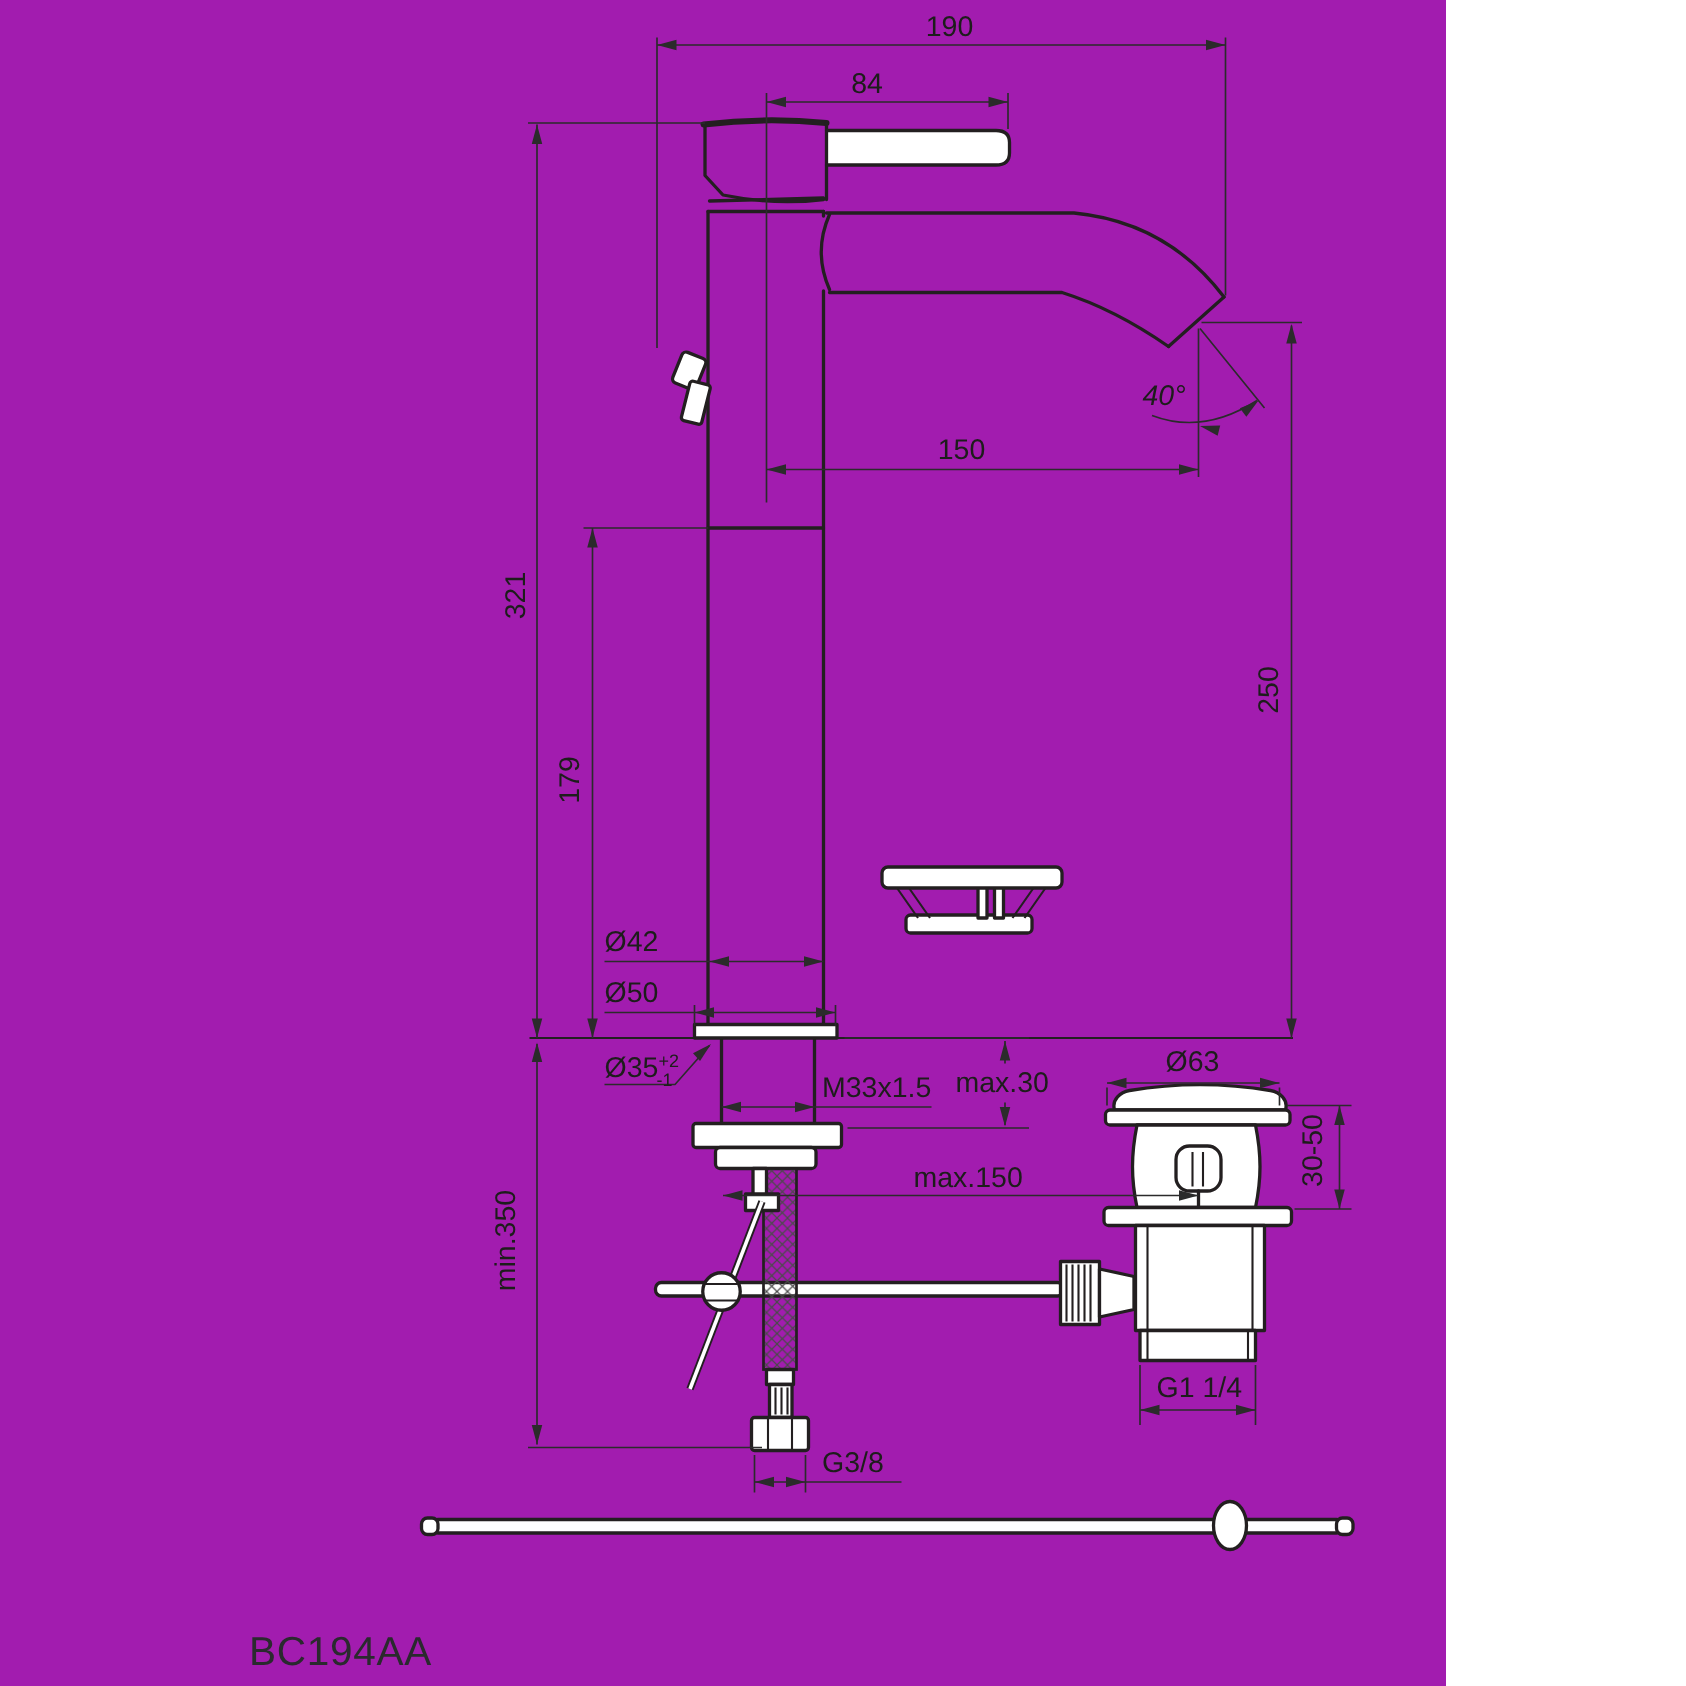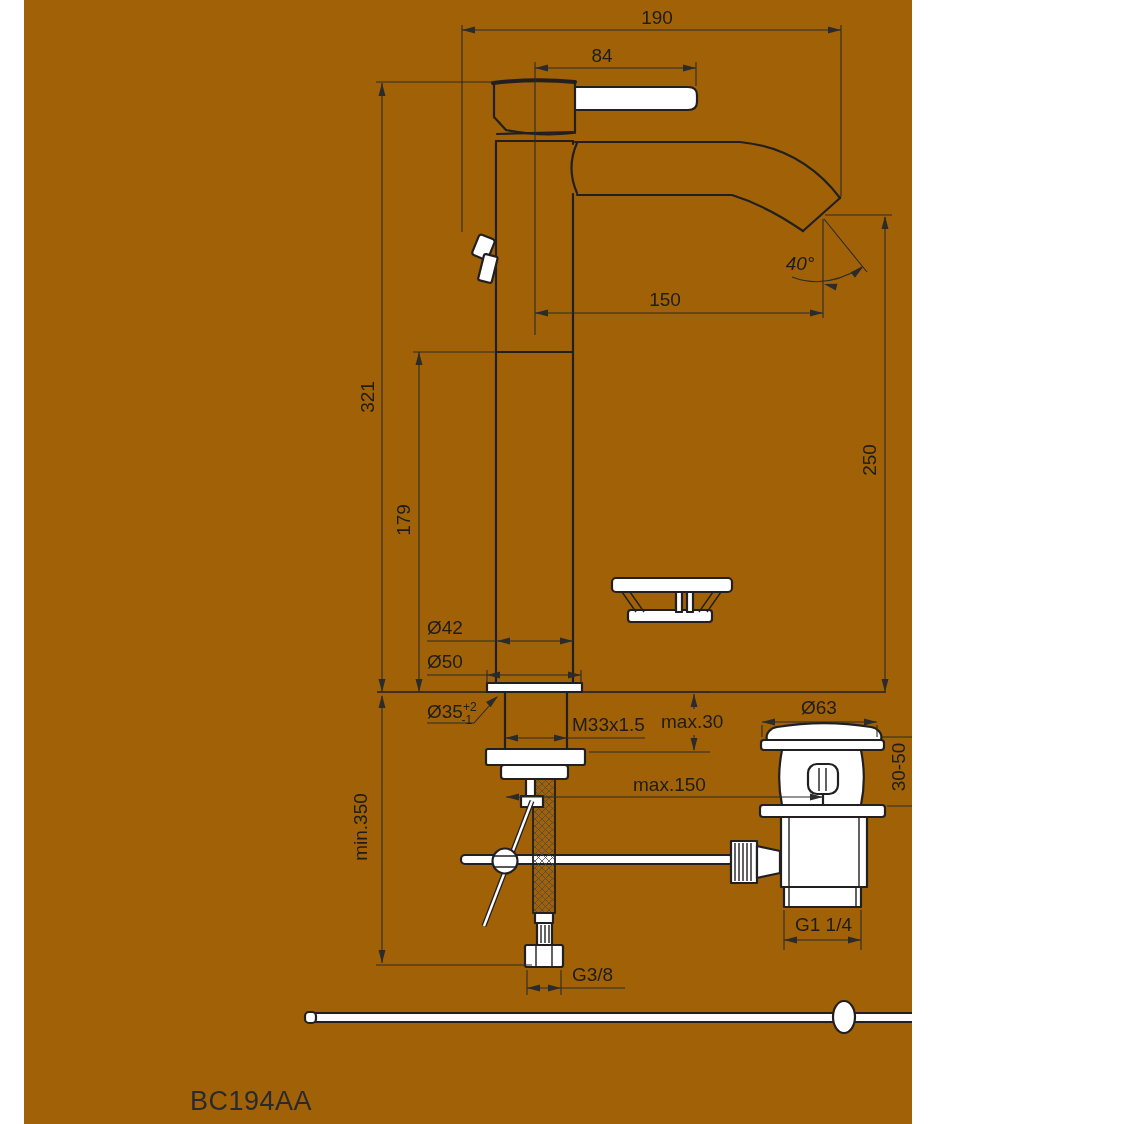--- a/index.html
+++ b/index.html
@@ -1,17 +1,17 @@
 <!DOCTYPE html>
 <html><head>
 <meta charset="utf-8">
 <style>
   html,body{margin:0;padding:0;background:#ffffff;}
-  .page{width:888px;height:1124px;position:relative;background:#a16207;overflow:hidden;
-        font-family:"Liberation Sans", sans-serif;margin-left:24px;}
+  .page{width:964px;height:1124px;position:relative;background:#a21caf;overflow:hidden;
+        font-family:"Liberation Sans", sans-serif;}
   svg text{font-family:"Liberation Sans", sans-serif;fill:#1d1d1b;font-size:19px;}
   svg text.code{font-size:27px;fill:#2a2a2e;letter-spacing:.5px;}
   svg text.ang{font-style:italic;}
   svg tspan.tol{font-size:12px;}
   .obj{stroke:#231f20;fill:none;stroke-width:2.2;stroke-linecap:round;stroke-linejoin:round;}
   .objf{stroke:#231f20;fill:#ffffff;stroke-width:2.2;stroke-linejoin:round;}
   .thin{stroke:#231f20;fill:none;stroke-width:1.4;}
   .dim{stroke:#2b2b2b;fill:none;stroke-width:1.1;}
   .ah{fill:#2b2b2b;stroke:none;}
 </style>

